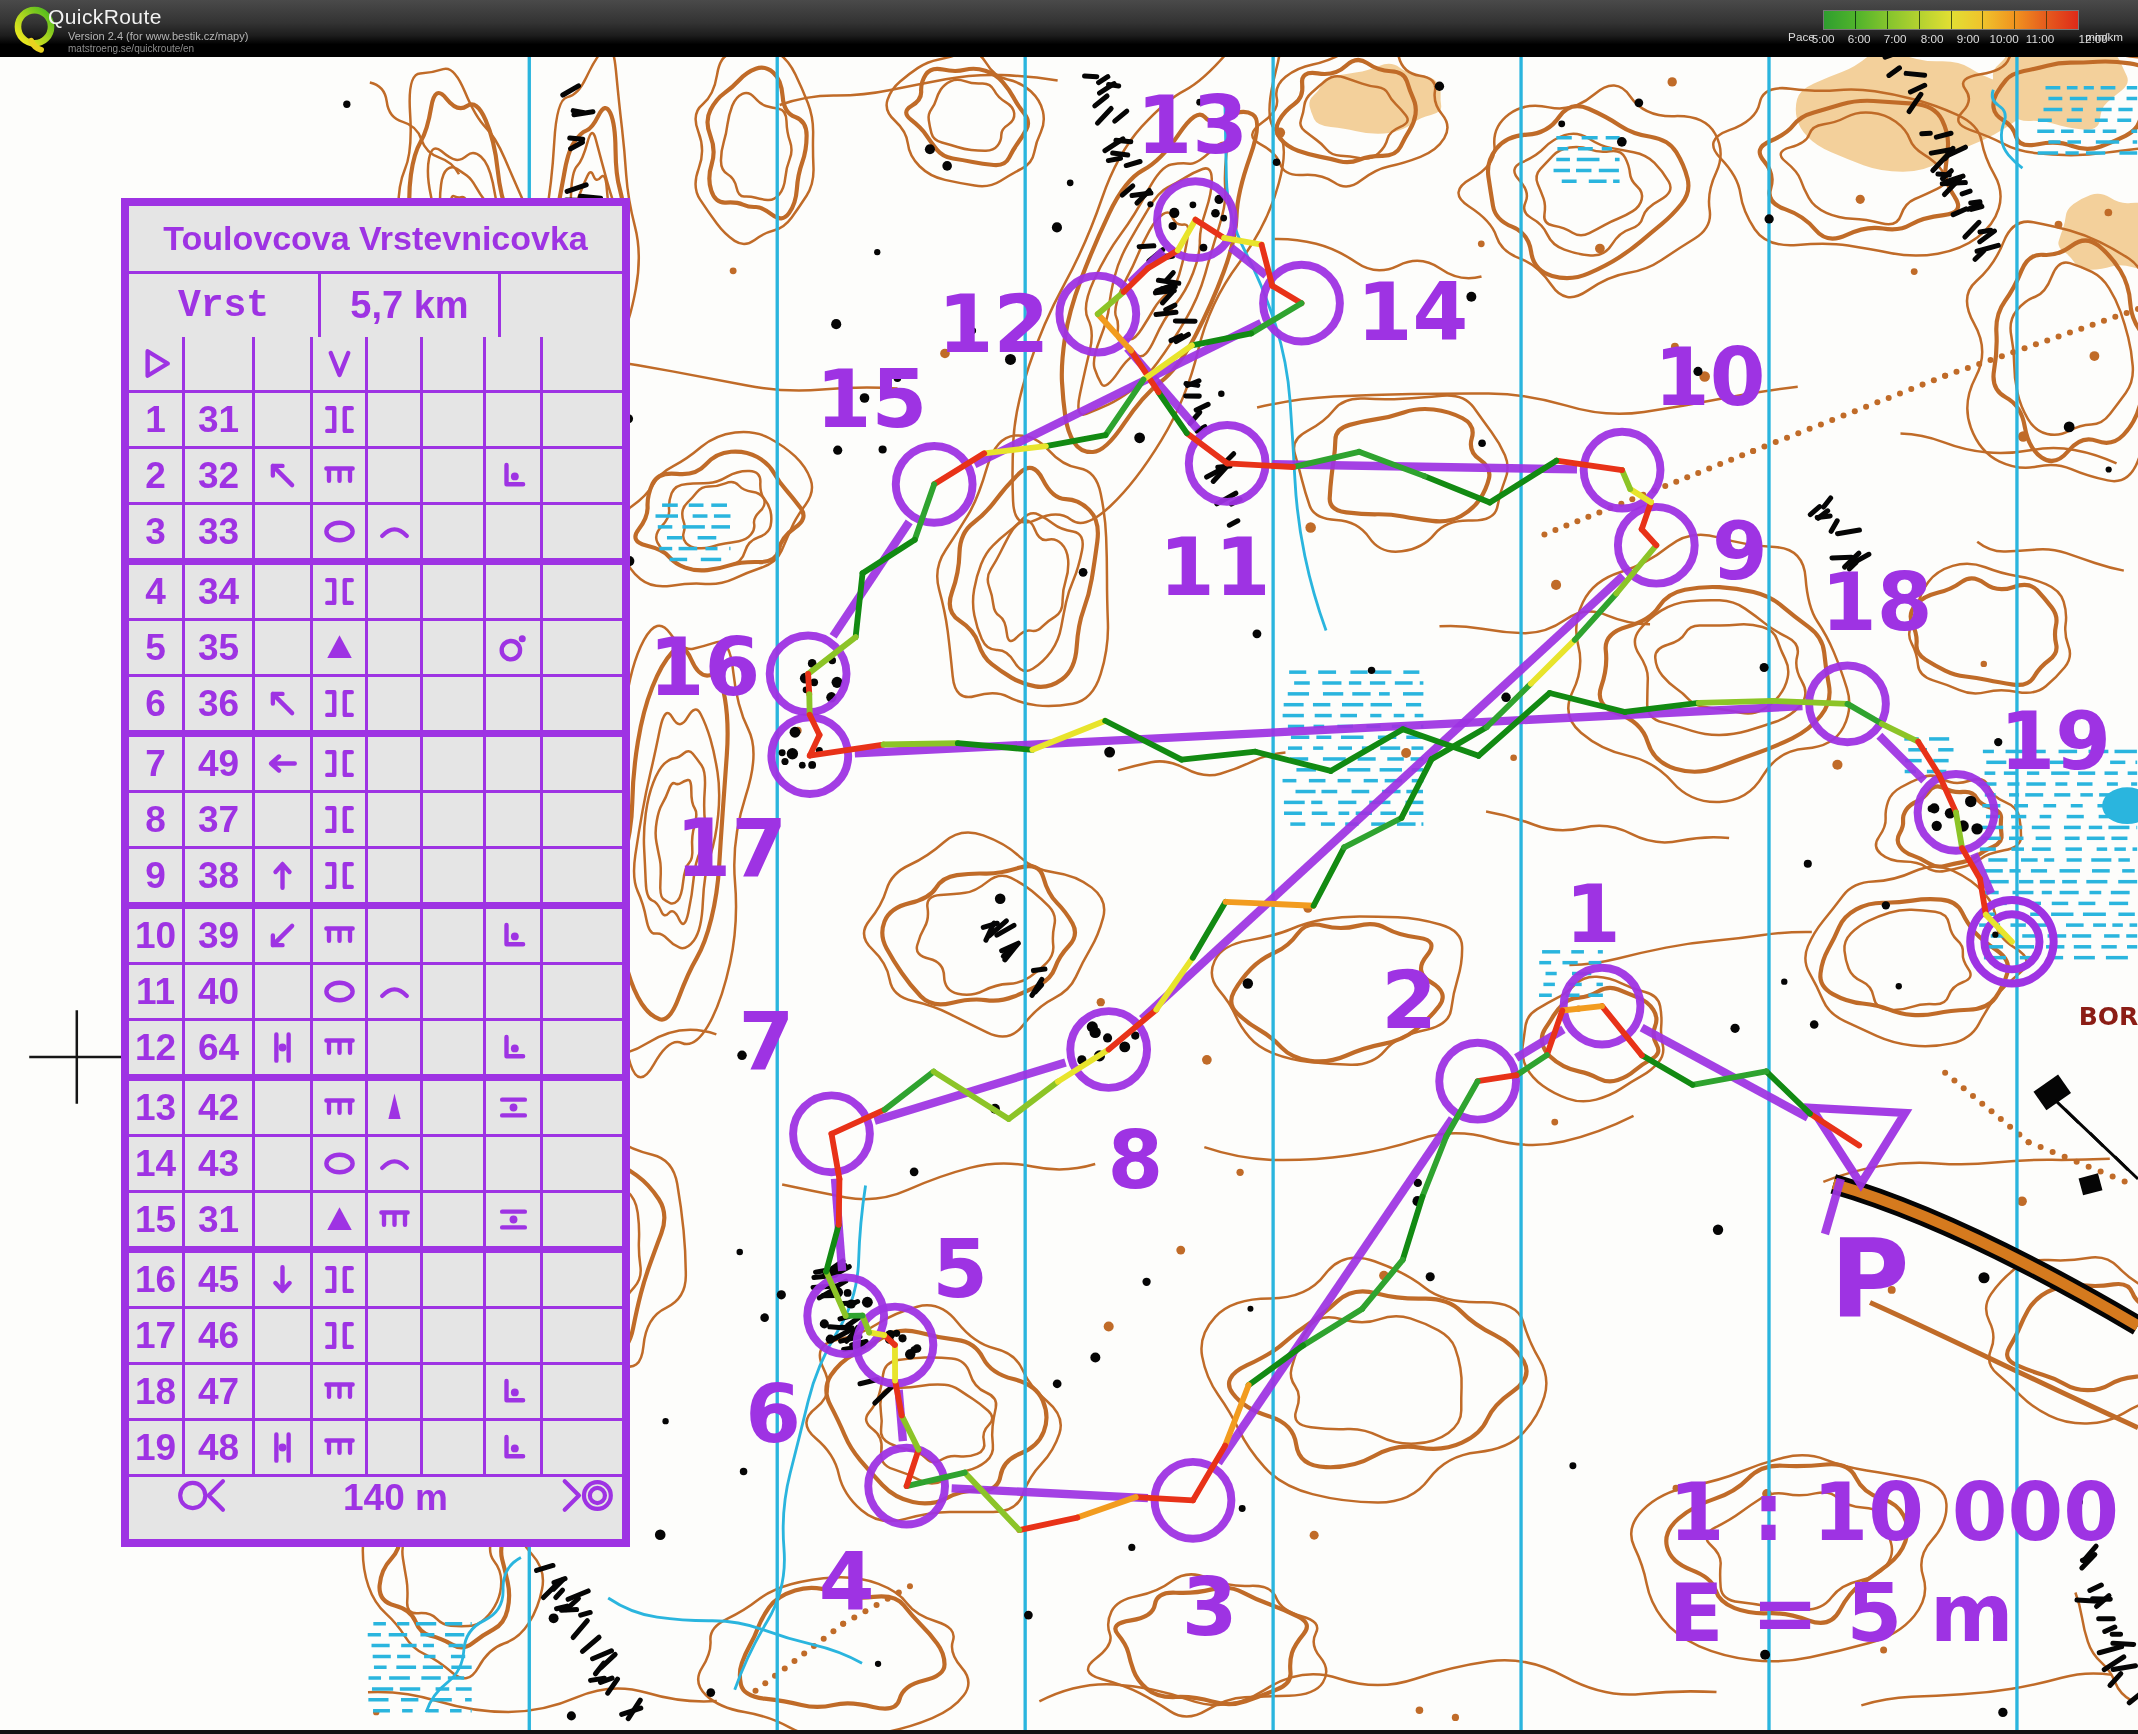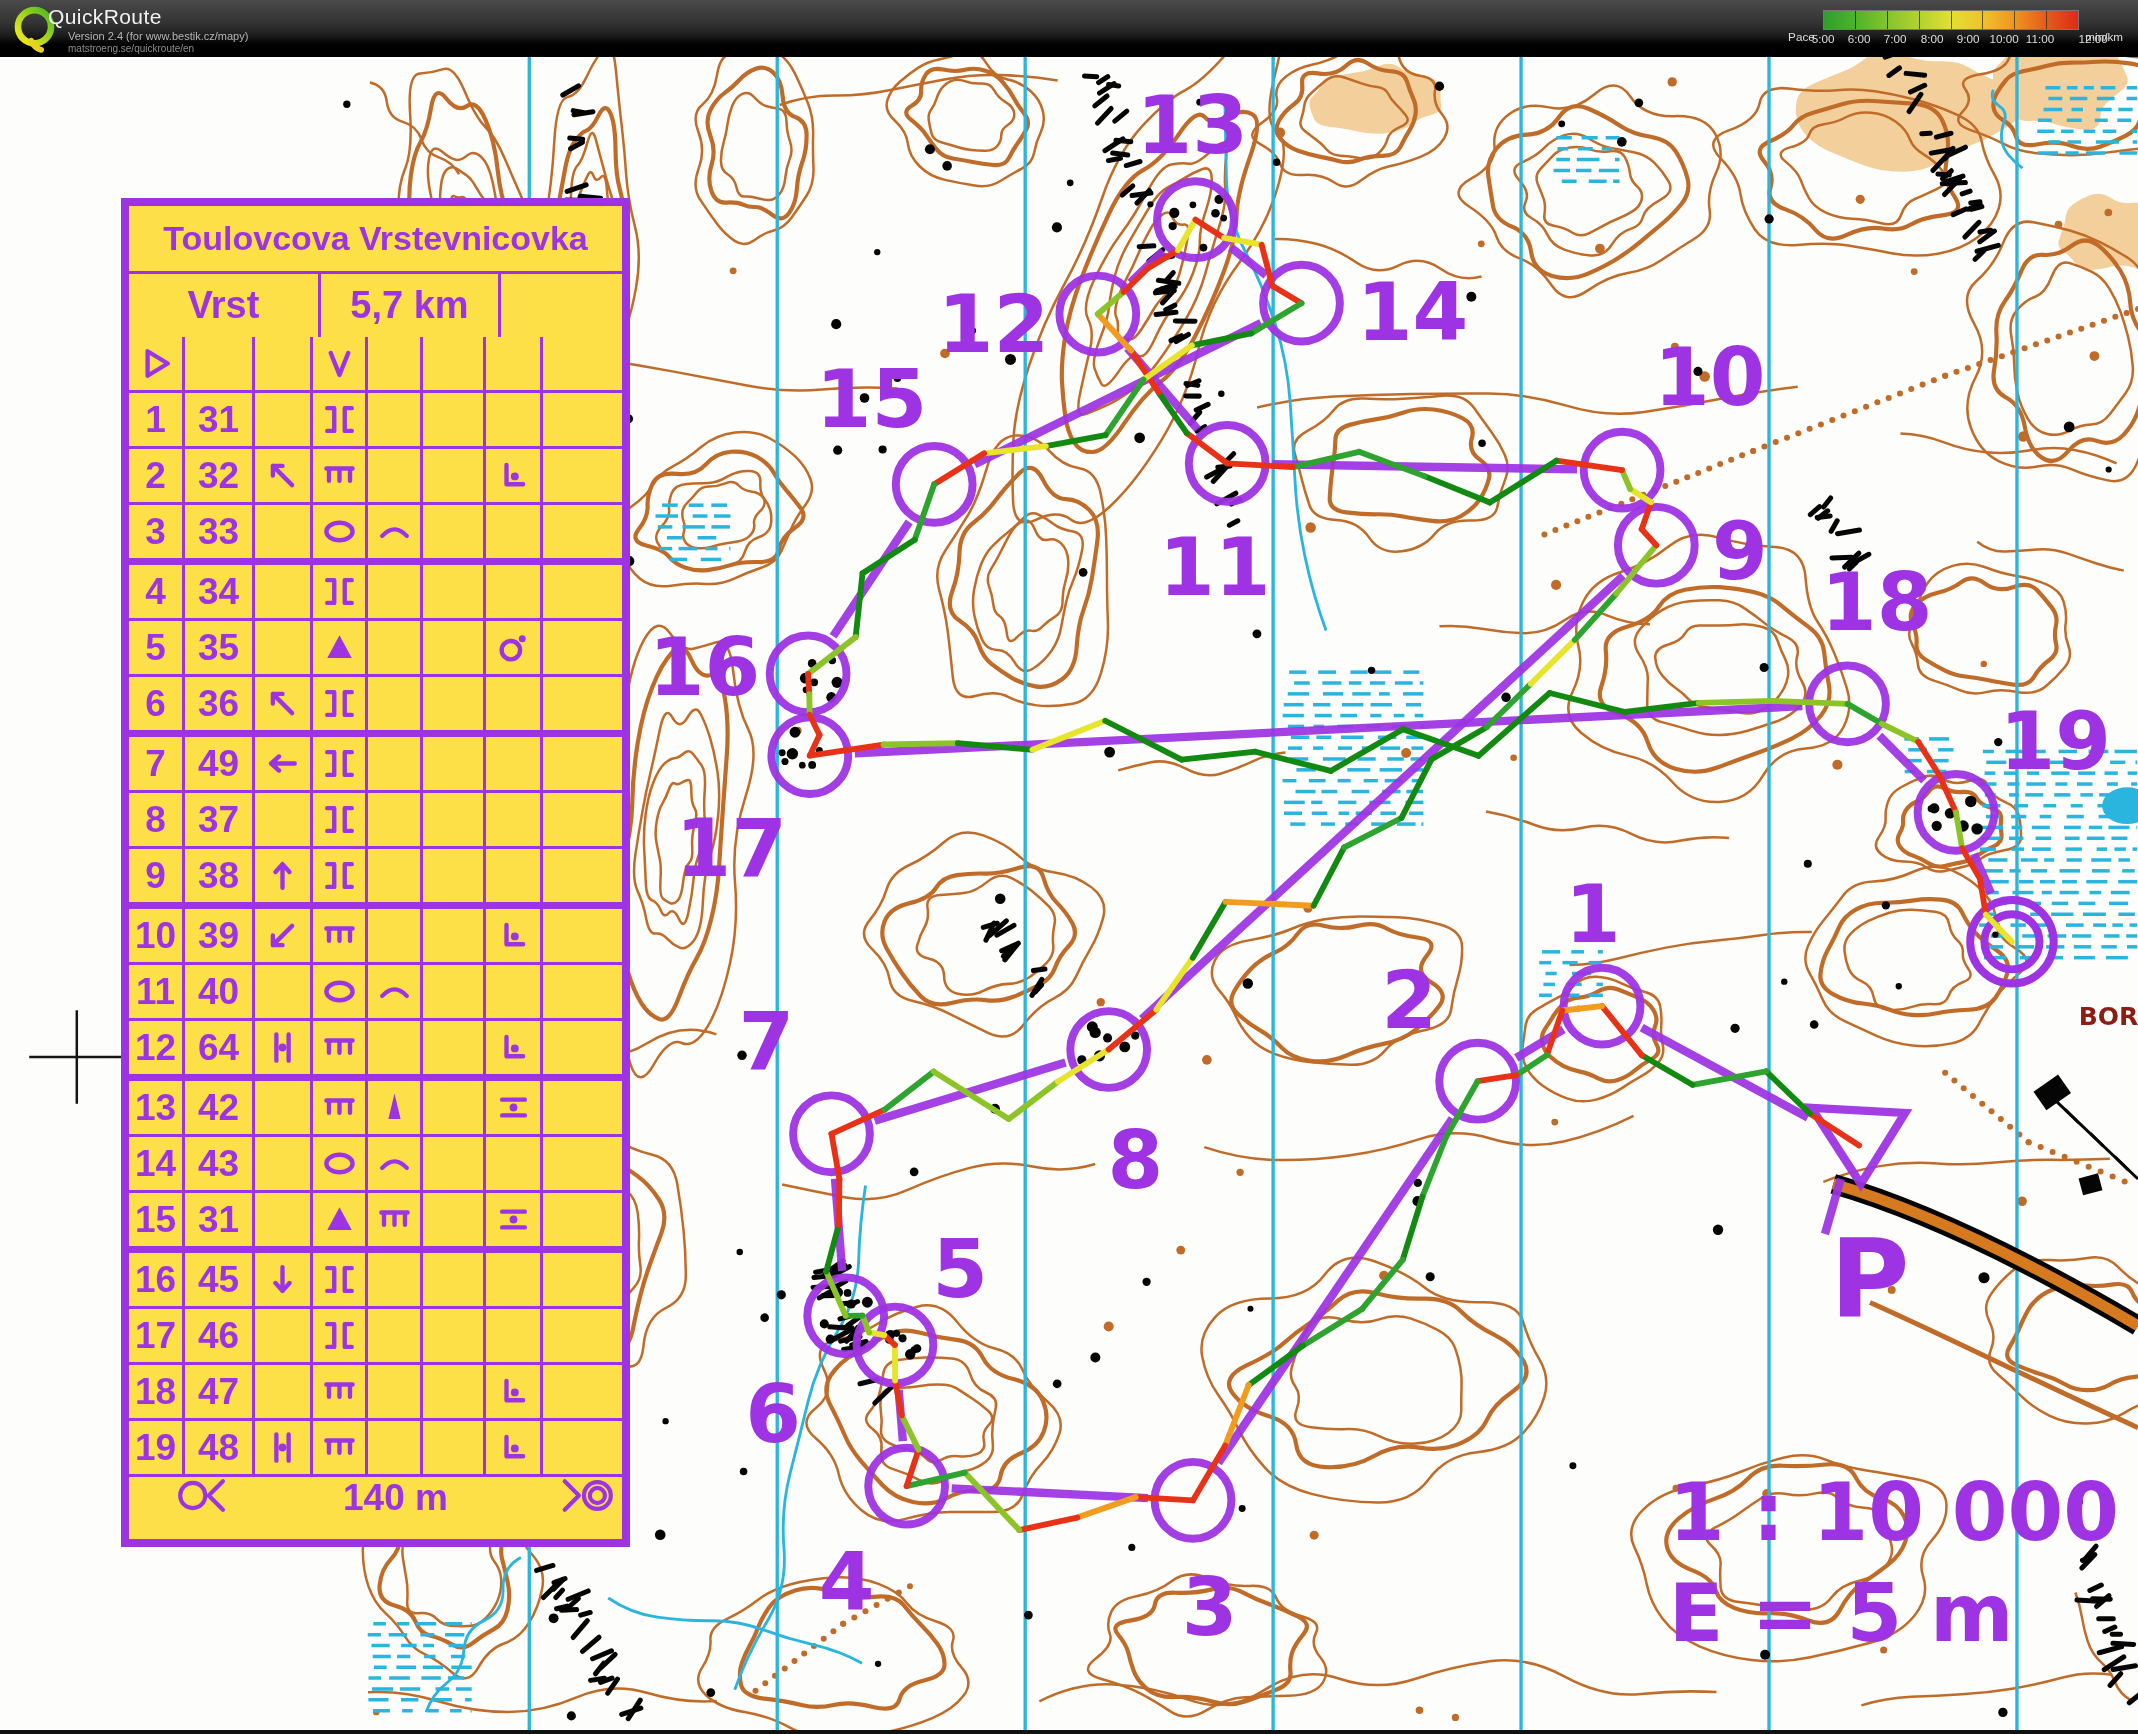--- a/index.html
+++ b/index.html
@@ -19,35 +19,35 @@
   .pace-bar{position:absolute;left:0;top:1.7px;width:254px;height:18.4px;display:flex;
             border:0.8px solid #777;box-sizing:content-box;}
   .pace-bar .seg{flex:1 1 auto;border-right:0.8px solid rgba(0,0,0,.6);}
   .pace-bar .seg:last-child{border-right:none;}
   .pace-ticks{position:absolute;left:0;top:23.4px;width:100%;height:15px;}
   .pace-ticks span{position:absolute;transform:translateX(-50%);white-space:nowrap;}
   
   #map-wrap{position:absolute;left:0;top:0;width:2138px;height:1735px;z-index:1;}
   .bottom-strip{position:absolute;left:0;bottom:0;width:2138px;height:5px;background:#111;z-index:15;}
   
-  .sheet{position:absolute;left:121px;top:198px;width:509px;z-index:10;background:#fde047;
+  .sheet{position:absolute;left:121px;top:198px;width:509px;z-index:10;background:#e5e5e5;
          border:8.3px solid var(--pp);box-sizing:border-box;color:var(--pp);}
   .srow{display:flex;align-items:stretch;border-top:3.3px solid var(--pp);height:53px;}
   .srow:first-child{border-top:none;}
   .srow.thick{border-top-width:7.5px;}
   .srow .cell{display:flex;align-items:center;justify-content:center;border-left:3.3px solid var(--pp);
               box-sizing:border-box;overflow:hidden;}
   .srow .cell:first-child{border-left:none;}
   .cA{flex:0 0 53px;} .cB{flex:0 0 70px;} .cC{flex:0 0 58px;} .cD{flex:0 0 55px;}
   .cE{flex:0 0 55px;} .cF{flex:0 0 63px;} .cG{flex:0 0 57px;} .cH{flex:1 1 auto;}
   .title-row{height:65px;display:flex;align-items:center;justify-content:center;
              font-size:34px;font-weight:bold;white-space:nowrap;}
   .hdr-row{display:flex;height:63px;border-top:3.3px solid var(--pp);font-size:38px;font-weight:bold;}
   .hdr-row .hc{display:flex;align-items:center;justify-content:center;border-left:3.3px solid var(--pp);box-sizing:border-box;}
-  .hdr-row .hc:first-child{border-left:none;}
+  .hdr-row .hc:first-child{border-left:none;font-family:Liberation Mono, monospace;}
   .h1{flex:0 0 189px;} .h2{flex:0 0 180px;} .h3{flex:1 1 auto;}
   .numtxt{font-size:37px;font-weight:bold;}
   .sheet-footer{display:flex;align-items:flex-start;height:62px;border-top:3.3px solid var(--pp);
                 font-size:37px;font-weight:bold;padding-left:40px;}
   .sheet-footer .mid{flex:1 1 auto;text-align:center;}
   .sheet-footer .endsym{flex:0 0 auto;display:flex;align-items:center;padding:0 6.7px;}
   .symbox{display:flex;align-items:center;justify-content:center;}
 </style>
 </head>
 <body>

